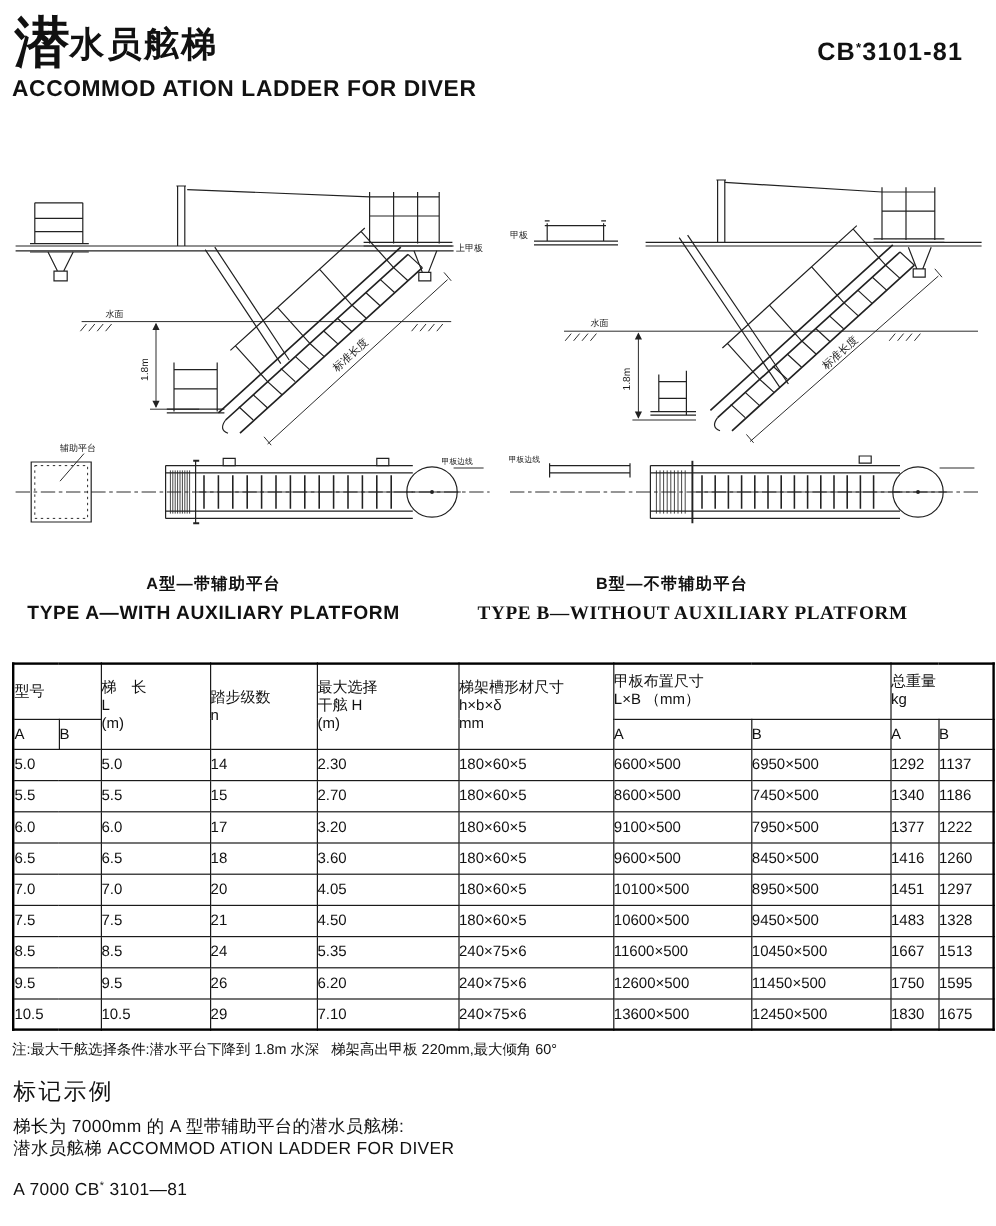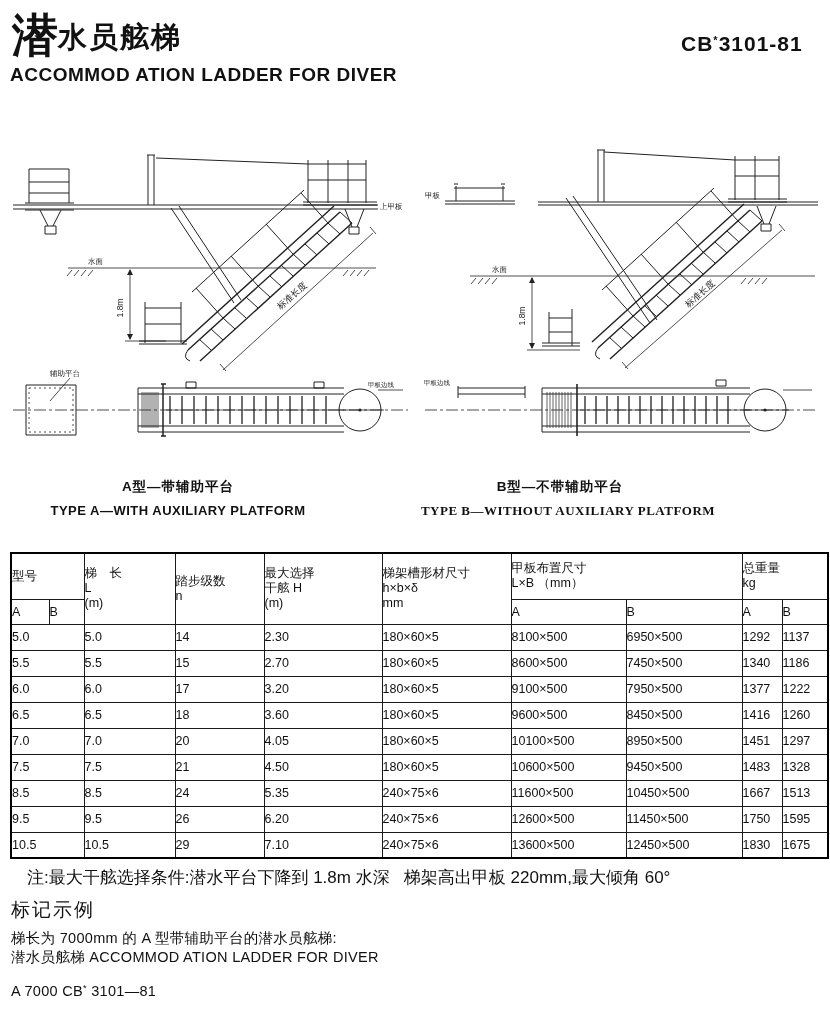--- a/index.html
+++ b/index.html
@@ -12,33 +12,33 @@
   .title-cn .big { font-size:46px; line-height:46px; vertical-align:-4px; }
   .title-cn .rest { font-size:29px; letter-spacing:2px; }
   .std-no { left:633px; top:32px; font-size:21px; font-weight:bold; letter-spacing:1px;margin-left:48px; }
   .std-no sup { font-size:11px; vertical-align:7px; }
   .title-en { left:10px; top:64px; font-size:19px; font-weight:bold; letter-spacing:0.5px; }
 
   
   svg text { font-family:"Liberation Sans", sans-serif; fill:#1a1a1a; }
   .cap { text-align:center; font-weight:bold; white-space:nowrap; }
   .cap-cn { font-size:13.5px; letter-spacing:1px; }
-  .cap-en { font-size:13px; letter-spacing:0.5px; }
+  .cap-en { font-size:16px; letter-spacing:0.5px; }
 
   
   table.spec { position:absolute; left:10px; top:552px; width:817px; border-collapse:collapse; table-layout:fixed;
                font-size:12.5px; text-align:left; }
   table.spec th, table.spec td { border:1px solid #1a1a1a; font-weight:normal; padding:0; vertical-align:middle; }
   table.spec { border:2px solid #000; }
   table.spec thead tr.r1 th { height:46px; }
   table.spec thead tr.r2 th { height:25px; }
   table.spec tbody td { height:26px; }
   table.spec thead div { line-height:15px; }
 
-  .note { left:27px; top:866px; font-size:17px; white-space:pre; }
+  .note { left:10px; top:866px; font-size:12px; white-space:pre; }
 
   .mark-head { left:11px; top:897px; font-size:19px; letter-spacing:2px;text-align:center; }
   .mark-line { left:11px; font-size:14.5px; letter-spacing:0.3px; }
   .m1 { top:929px; } .m2 { top:948px; } .m3 { top:983px; }
   .m3 sup { font-size:9px; vertical-align:5px; }
 </style>
 </head>
 <body>
 
 <div class="abs title-cn">
@@ -231,21 +231,21 @@
       <th>B</th>
     </tr>
   </thead>
   <tbody>
       <tr>
         <td colspan="2">5.0</td>
         <td>5.0</td>
         <td>14</td>
         <td>2.30</td>
         <td>180×60×5</td>
-        <td>8100×500</td>
+        <td>6600×500</td>
         <td>6950×500</td>
         <td>1292</td>
         <td>1137</td>
       </tr>
       <tr>
         <td colspan="2">5.5</td>
         <td>5.5</td>
         <td>15</td>
         <td>2.70</td>
         <td>180×60×5</td>

